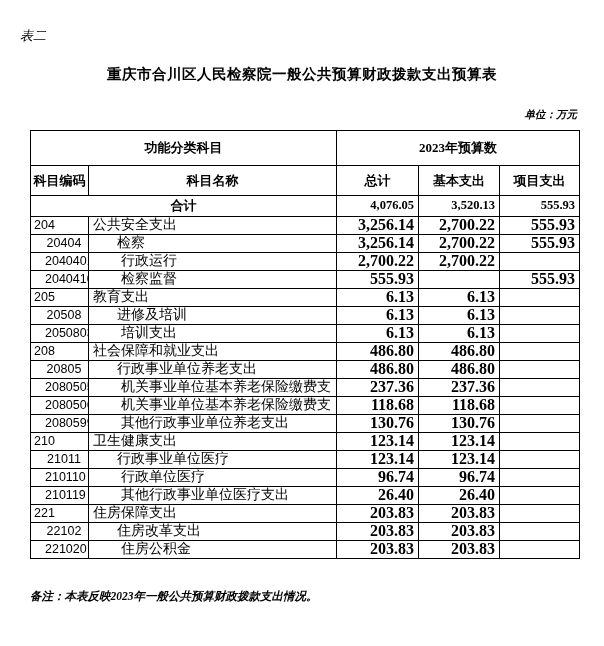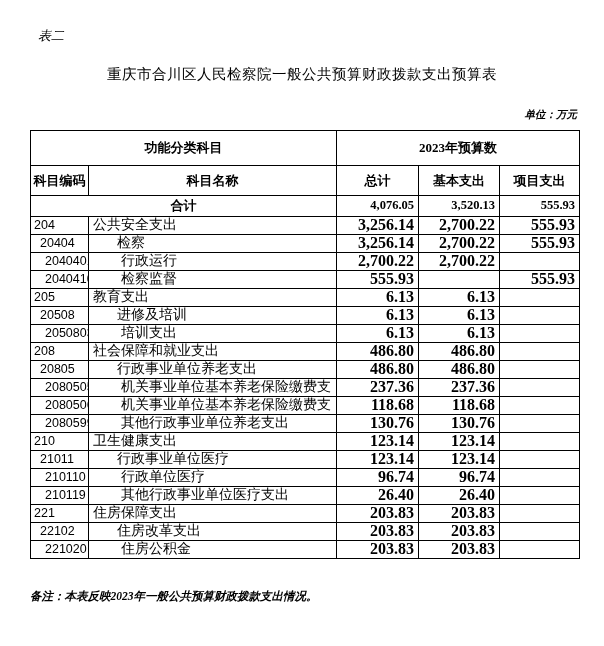--- a/index.html
+++ b/index.html
@@ -6,31 +6,31 @@
   html, body { width: 604px; height: 646px; }
   body {
     position: relative;
     background: #ffffff;
     color: #000000;
     font-family: "Liberation Serif", "DejaVu Serif", serif;
     overflow: hidden;
   }
   .table-label {
     position: absolute;
-    left: 38px; top: 27px;
+    left: 20px; top: 27px;
     font-size: 13px;
     font-style: italic;
   }
   .page-title {
     position: absolute;
     left: 0; top: 65px;
     width: 604px;
     text-align: center;
     font-size: 14.5px;
-    font-weight: normal;
+    font-weight: bold;
     letter-spacing: 0.5px;
   }
   .unit-label {
     position: absolute;
     right: 27px; top: 108px;
     font-size: 10.5px;
     font-weight: bold;
     font-style: italic;
   }
   table.budget {
@@ -75,21 +75,21 @@
     font-weight: bold;
   }
   tr.total-row td { font-weight: bold; }
   tr.total-row td.t-label {
     font-size: 13px;
     text-align: center;
   }
   tr.total-row td.c-total, tr.total-row td.c-basic, tr.total-row td.c-project {
     font-size: 12.5px;
   }
-  td.c-code.ind1 { padding-left: 9px; }
+  td.c-code.ind1 { padding-left: 9px; text-align: center; }
   td.c-code.ind2 { padding-left: 14px; }
   td.c-name.ind1 { padding-left: 28px; }
   td.c-name.ind2 { padding-left: 32px; }
   .footer-note {
     position: absolute;
     left: 30px; top: 589px;
     font-size: 11.5px;
     font-weight: bold;
     font-style: italic;
   }

